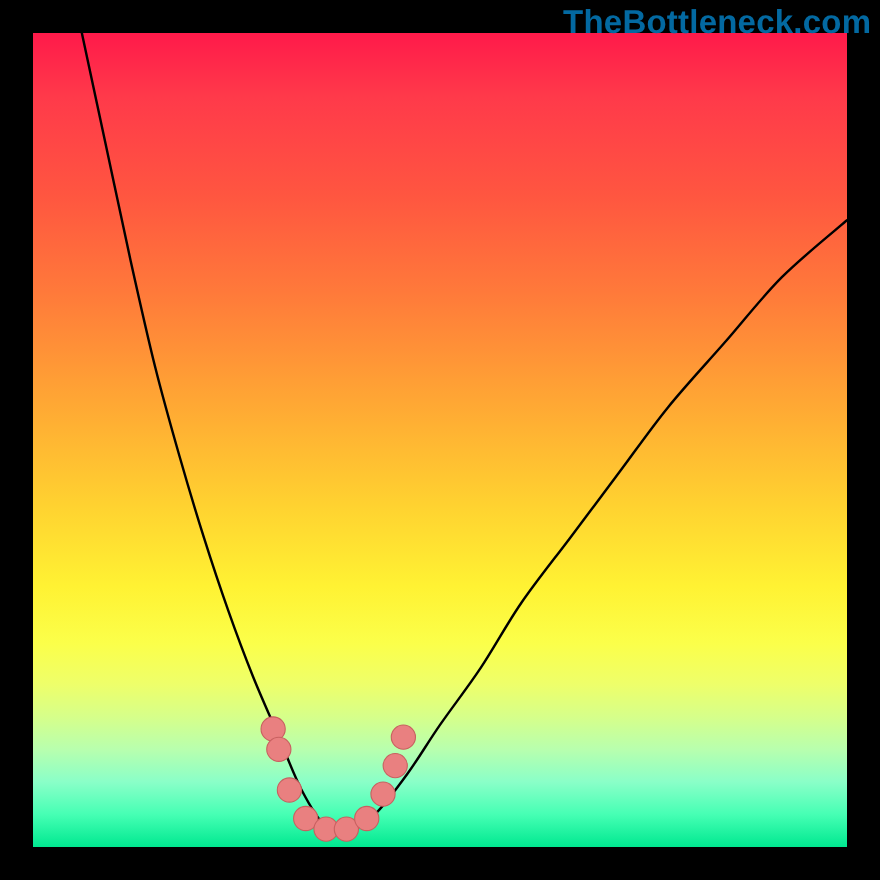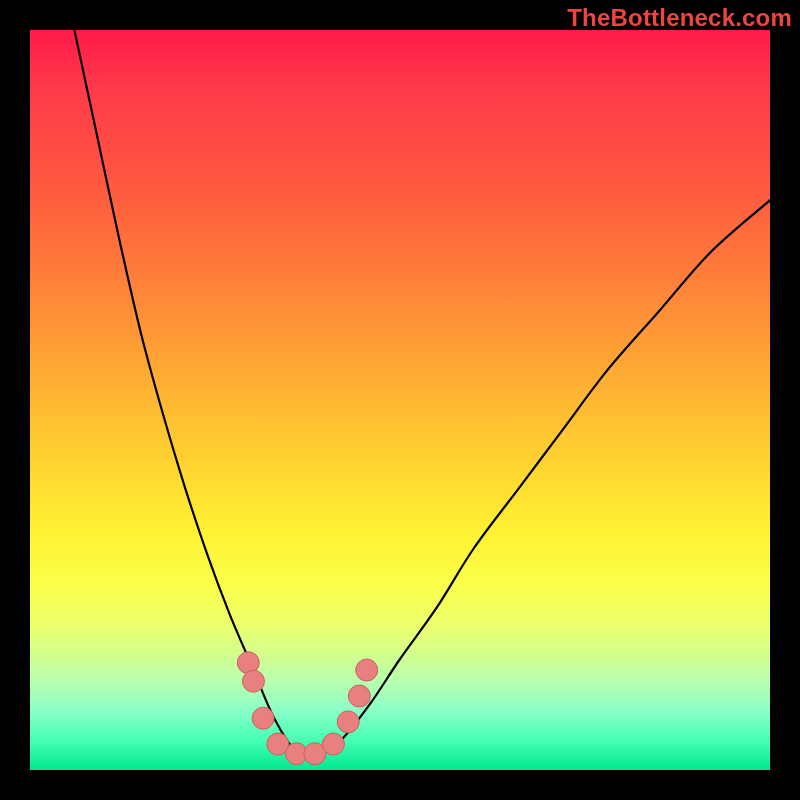--- a/index.html
+++ b/index.html
@@ -45,23 +45,23 @@
       #8affc8 92%,
       #46ffb4 96%,
       #00e890 100%
     );
   }
   .watermark {
     position: absolute;
     top: 4px;
     right: 8px;
     font-family: Arial, Helvetica, sans-serif;
-    font-size: 24px;
+    font-size: 30px;
     font-weight: 600;
-    color: #ef4444;
+    color: #0369a1;
     letter-spacing: 0.2px;
     user-select: none;
   }
   svg.curve {
     position: absolute;
     inset: 0;
   }
 </style>
 </head>
 <body>

